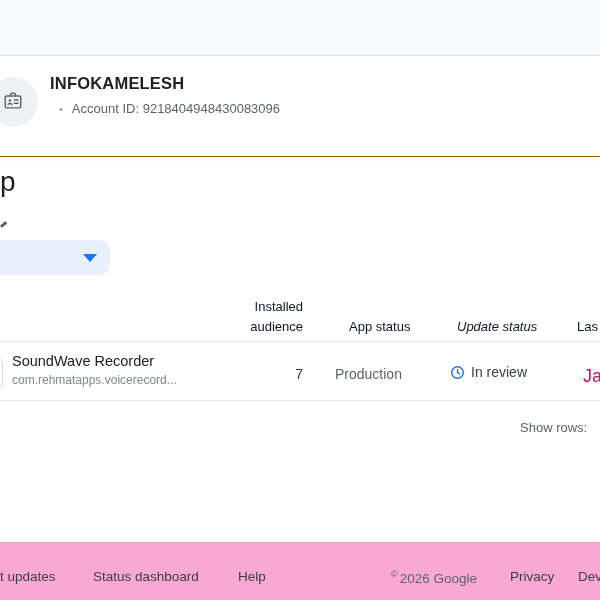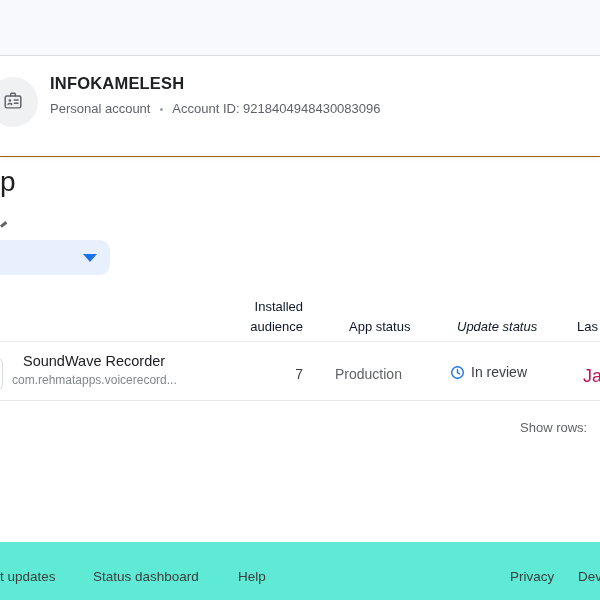--- a/index.html
+++ b/index.html
@@ -39,34 +39,34 @@
   .hdr-audience{left:220px;top:297px;width:83px;text-align:right;}
   .hdr-app-status{left:337px;top:317px;margin-left:12px;}
   .hdr-update-status{left:457px;top:317px;font-style:italic;}
   .hdr-last-update{left:577px;top:317px;white-space:nowrap;}
   .divider{position:absolute;left:0;width:600px;height:1px;background:#e6e8eb;}
   .div-header{top:341px;}
   .div-row{top:400px;}
   .app-row{position:absolute;left:0;top:342px;width:600px;height:58px;cursor:pointer;}
   .app-icon-sliver{position:absolute;left:-33px;top:14px;width:36px;height:36px;
     border:1px solid #d6d9dd;border-radius:8px;background:#fff;box-sizing:border-box;}
-  .app-name{position:absolute;left:23px;top:11px;font-size:14.5px;color:#202124;}
+  .app-name{position:absolute;left:12px;top:11px;font-size:14.5px;color:#202124;}
   .app-package{position:absolute;left:12px;top:31px;font-size:12px;color:#83888c;}
   .cell-audience{position:absolute;left:220px;top:24px;width:83px;
     text-align:right;font-size:14px;color:#3c4043;}
   .cell-app-status{position:absolute;left:335px;top:24px;font-size:14px;color:#5f6368;}
   .cell-update-status{position:absolute;left:450px;top:22px;display:flex;
     align-items:center;font-size:14px;color:#3c4043;}
   .cell-update-status svg{margin-right:6px;}
   .cell-last-update{position:absolute;left:583px;top:24px;font-size:18px;
     color:#be185d;white-space:nowrap;}
   .show-rows{position:absolute;left:520px;top:420px;font-size:13px;color:#5f6368;
     white-space:nowrap;}
   
-  .footer{position:absolute;left:0;top:542px;width:600px;height:58px;background:#5eead4;}
+  .footer{position:absolute;left:0;top:542px;width:600px;height:58px;background:#f9a8d4;}
   .footer a{position:absolute;top:27px;font-size:13.5px;color:#3c4043;
     text-decoration:none;white-space:nowrap;cursor:pointer;}
   .f-updates{left:0;}
   .f-status{left:93px;}
   .f-help{left:238px;}
   .f-copyright{position:absolute;left:391px;top:27px;font-size:13.5px;color:#5f6368;
     white-space:nowrap;}
   .f-copyright .sym{font-size:9px;vertical-align:6px;margin-right:2px;}
   .f-privacy{left:510px;}
   .f-dev{left:578px;}
@@ -84,21 +84,20 @@
         <rect x="3.5" y="6.5" width="17" height="13" rx="1.8"></rect>
         <path d="M9.5 6.5 V4.5 a1 1 0 0 1 1-1 h3 a1 1 0 0 1 1 1 V6.5"></path>
         <circle cx="8.6" cy="11.4" r="1.4" fill="#5f6368" stroke="none"></circle>
         <path d="M6.6 15.8 c0-1.5 4-1.5 4 0"></path>
         <path d="M13.5 11 h4"></path>
         <path d="M13.5 14.5 h4"></path>
       </svg>
     </div>
     <div class="account-name">INFOKAMELESH</div>
     <div class="account-sub">
-      <span>Personal account</span>
       <span class="dot">•</span>
       <span>Account ID: 9218404948430083096</span>
     </div>
   </div>
 
   <div class="page-heading">p</div>
 
   <div class="text-fragment"></div>
 
   <button class="filter-chip">
@@ -132,18 +131,21 @@
   </div>
 
   <div class="divider div-row"></div>
 
   <div class="show-rows">Show rows:</div>
 
   <div class="footer">
     <a class="f-updates">t updates</a>
     <a class="f-status">Status dashboard</a>
     <a class="f-help">Help</a>
+    <div class="f-copyright">
+      <span class="sym">©</span><span>2026 Google</span>
+    </div>
     <a class="f-privacy">Privacy</a>
     <a class="f-dev">Dev</a>
 
   </div>
 
 </div>
 
 </body></html>

